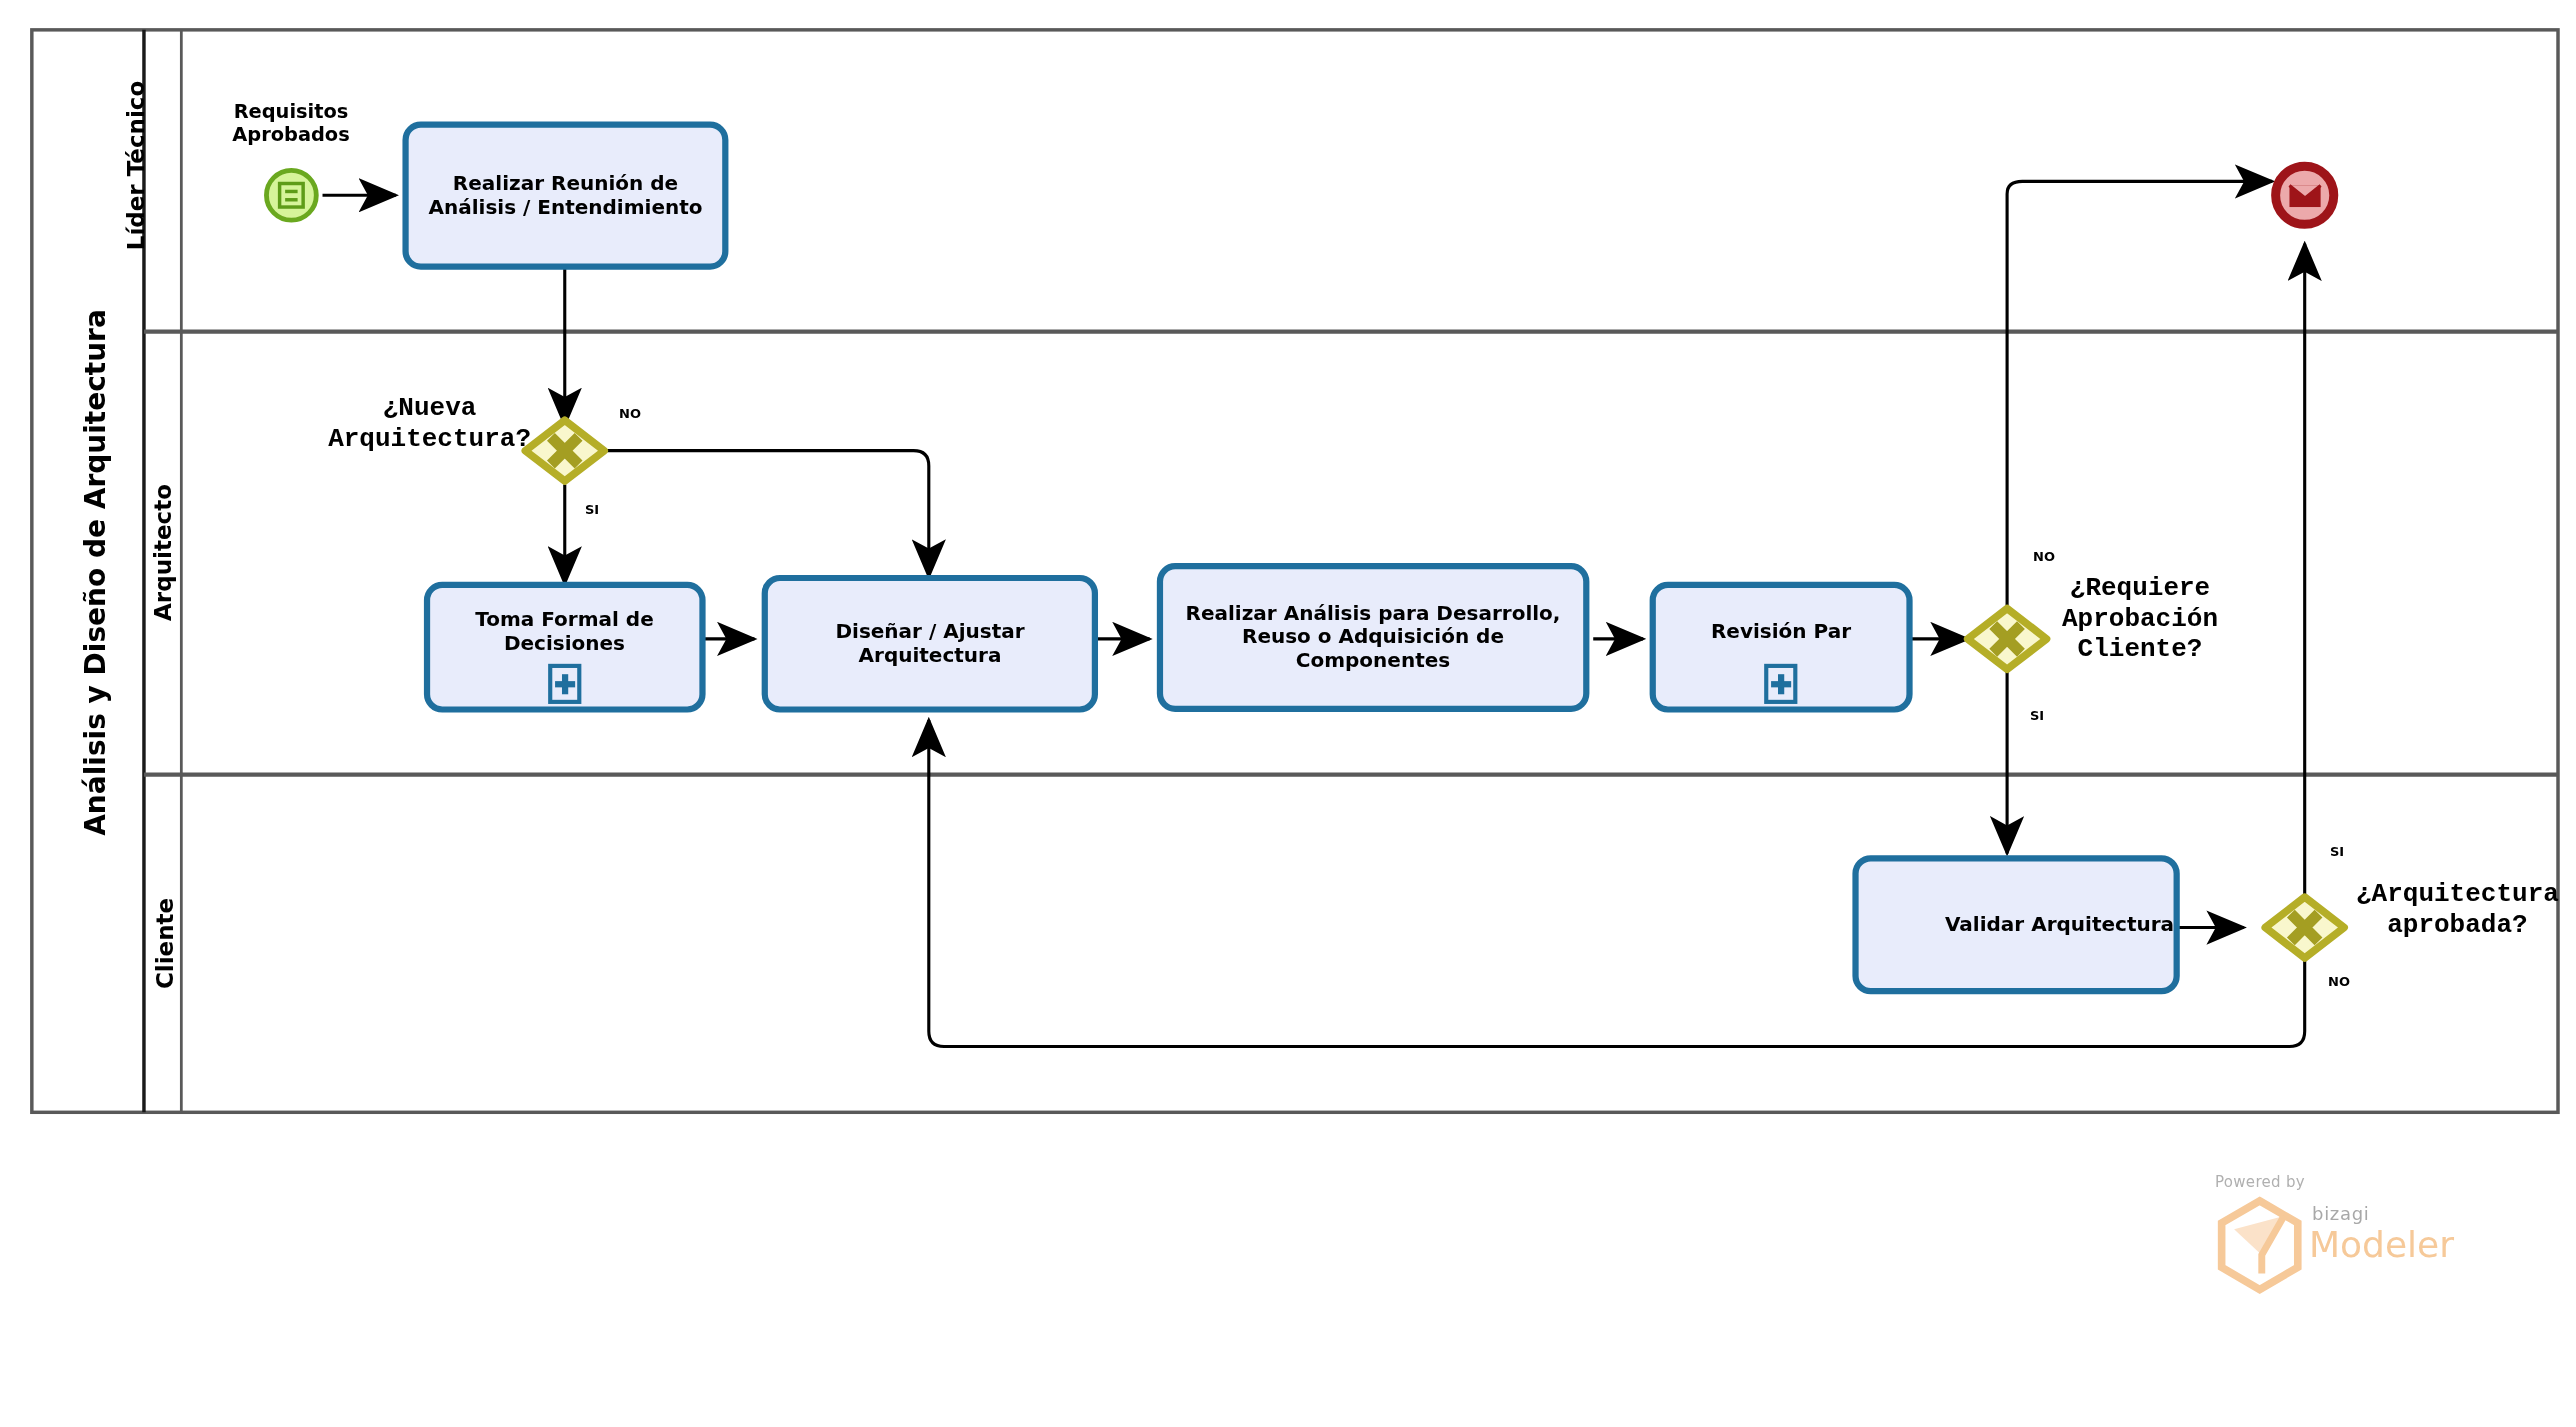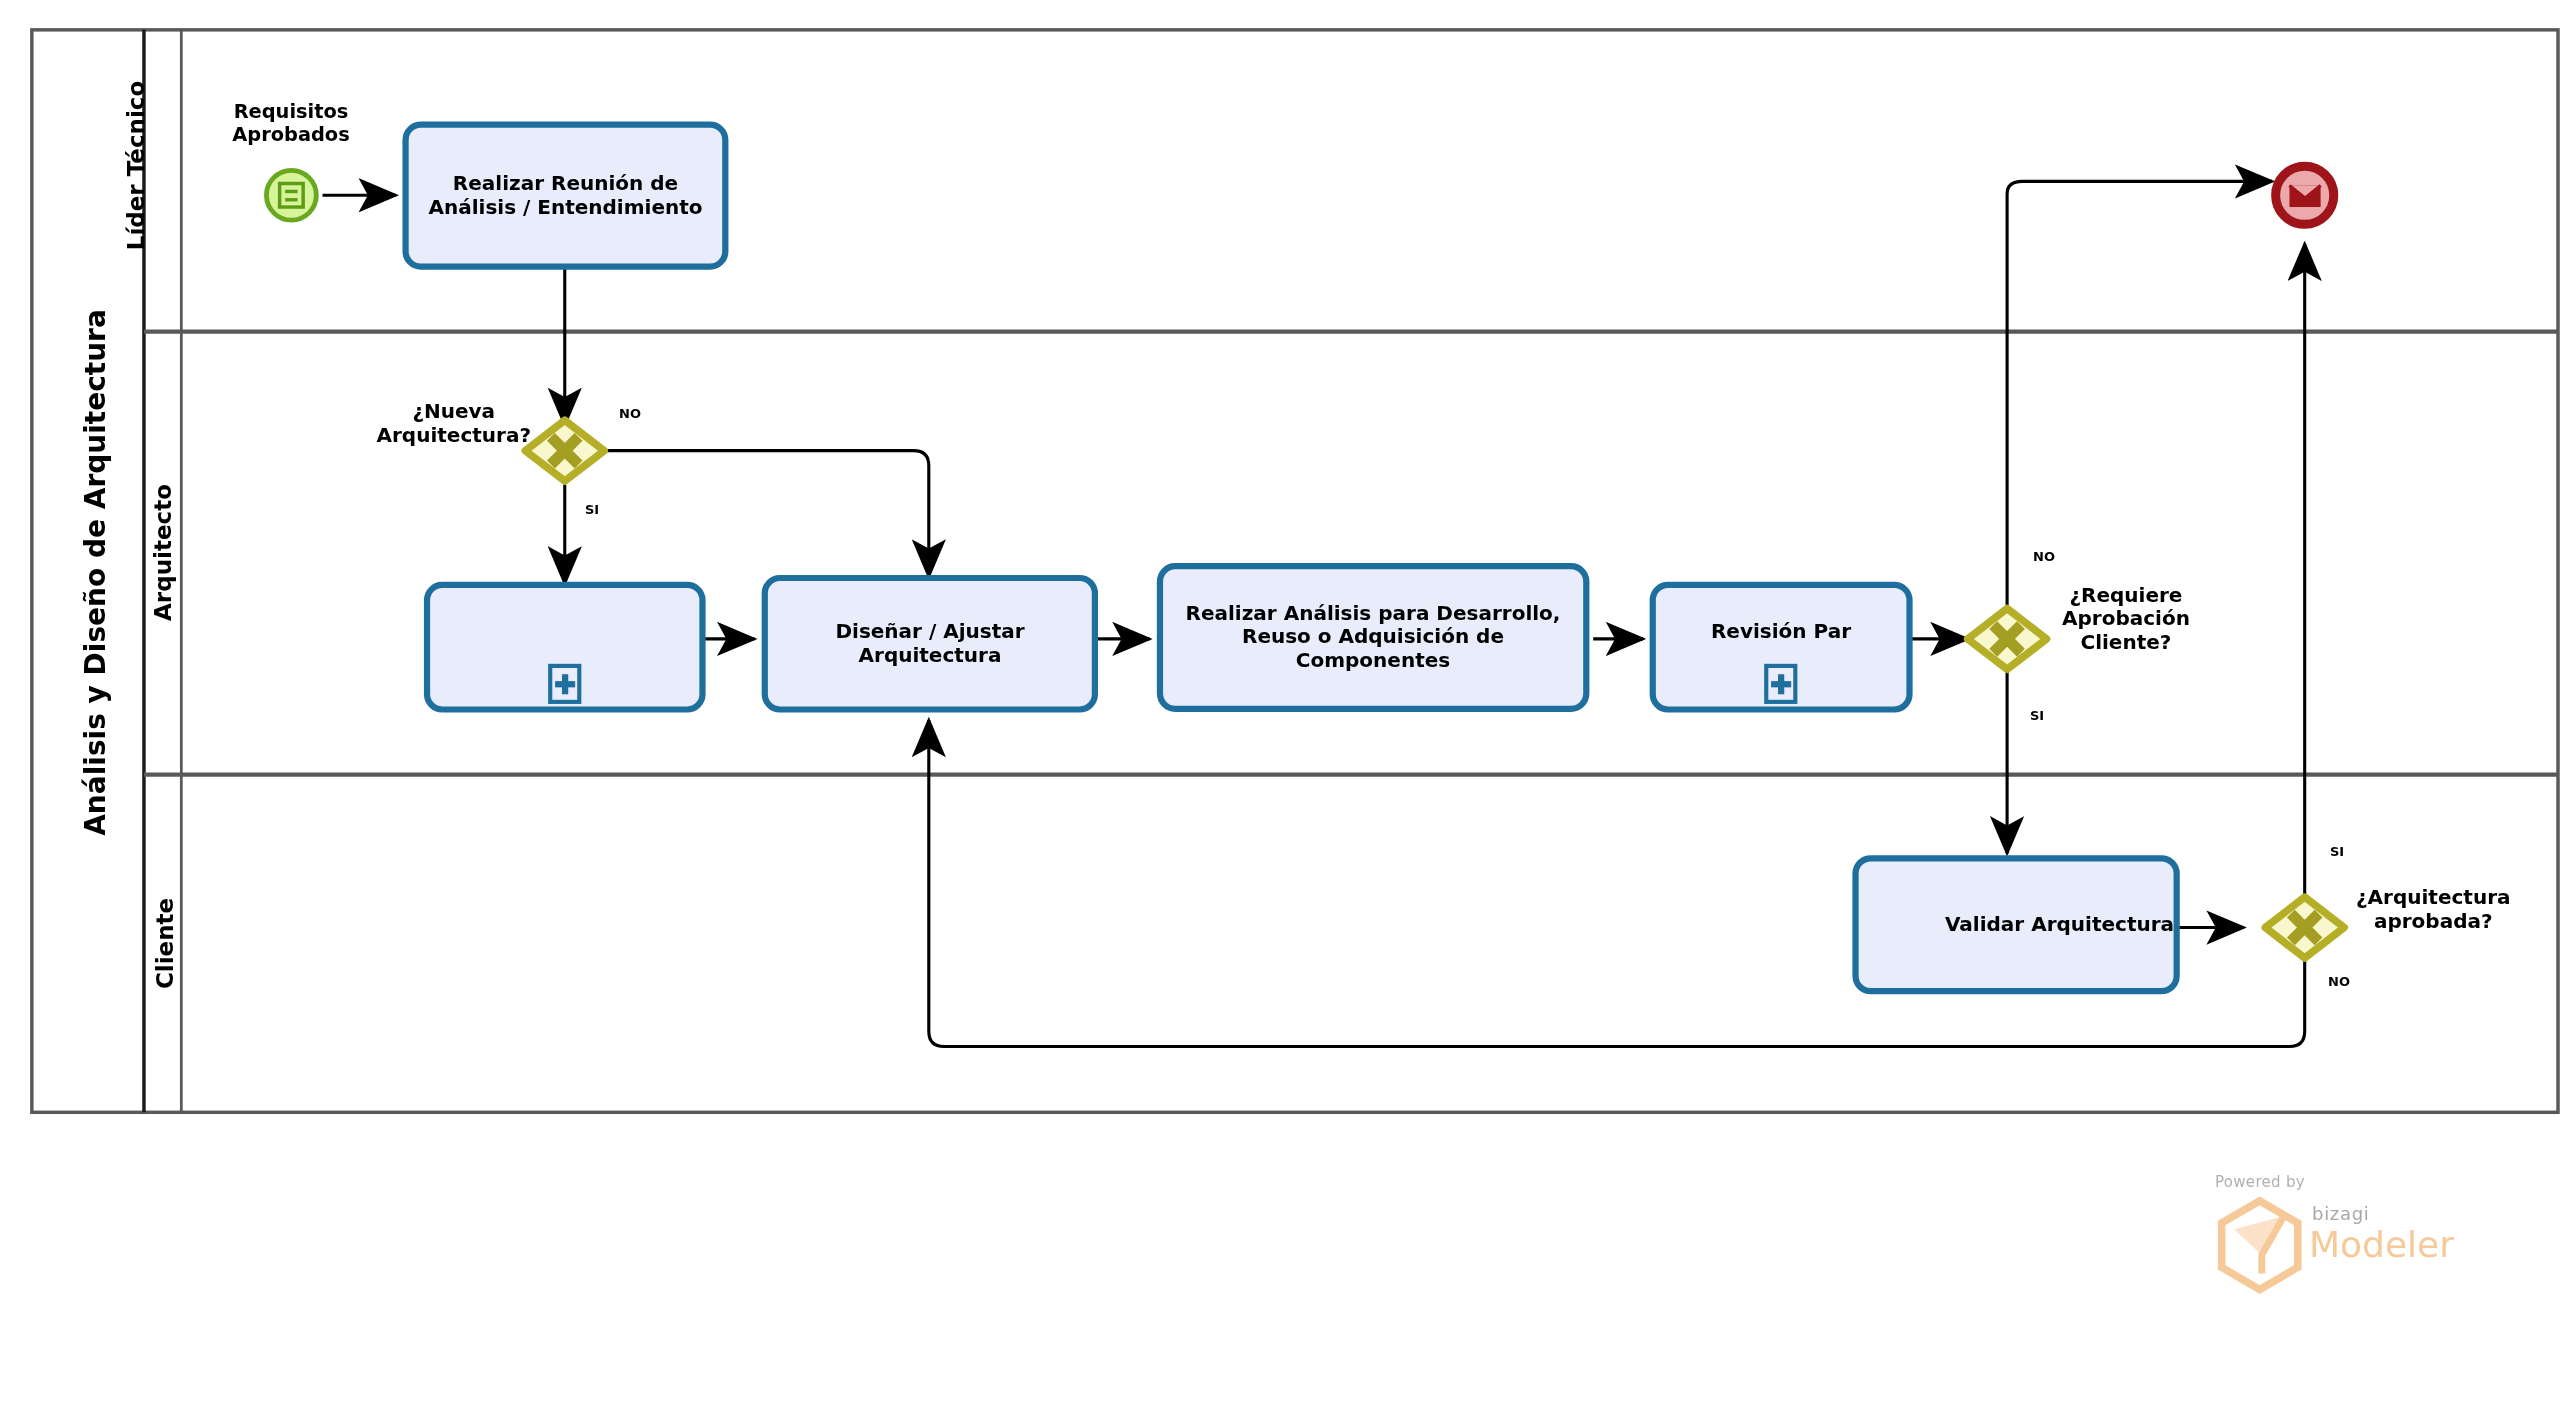--- a/index.html
+++ b/index.html
@@ -31,21 +31,21 @@
     color: #000000;
     text-align: center;
     line-height: 1.18;
     white-space: pre-line;
     display: flex;
     align-items: center;
     justify-content: center;
     pointer-events: none;
   }
   .task-label { font-size: 20px; }
-  .gw-label   { font-size: 20px; }
+  .gw-label   { font-size: 26px; font-family: Liberation Mono, monospace; }
   .flow-label { font-size: 13px; }
   .event-label{ font-size: 19.4px; }
   .lane-label {
     position: absolute;
     font-weight: bold;
     font-size: 23px;
     color: #000000;
     text-align: center;
     display: flex;
     align-items: center;
@@ -213,20 +213,22 @@
   <div class="lane-label rot" style="left:-59px; top:534px; width:443px; height:37px;">Arquitecto</div>
 
   <div class="lane-label rot" style="left:-5.5px; top:925px; width:338px; height:37px;">Cliente</div>
 
   <div class="node-label event-label" style="left:197px; top:84px; width:188px; height:55px;margin-top:12px;">Requisitos
 Aprobados</div>
 
   <div class="node-label task-label" style="left:410px; top:129px; width:311px; height:134px;">Realizar Reunión de
 Análisis / Entendimiento</div>
 
+  <div class="node-label task-label" style="left:431px; top:580px; width:267px; height:104px;">Toma Formal de
+Decisiones</div>
 
   <div class="node-label task-label" style="left:769px; top:582px; width:322px; height:123px;text-align:center;">Diseñar / Ajustar
 Arquitectura</div>
 
   <div class="node-label task-label" style="left:1164px; top:570px; width:418px; height:134px;">Realizar Análisis para Desarrollo,
 Reuso o Adquisición de
 Componentes</div>
 
   <div class="node-label task-label" style="left:1657px; top:580px; width:248px; height:104px;">Revisión Par</div>
 

